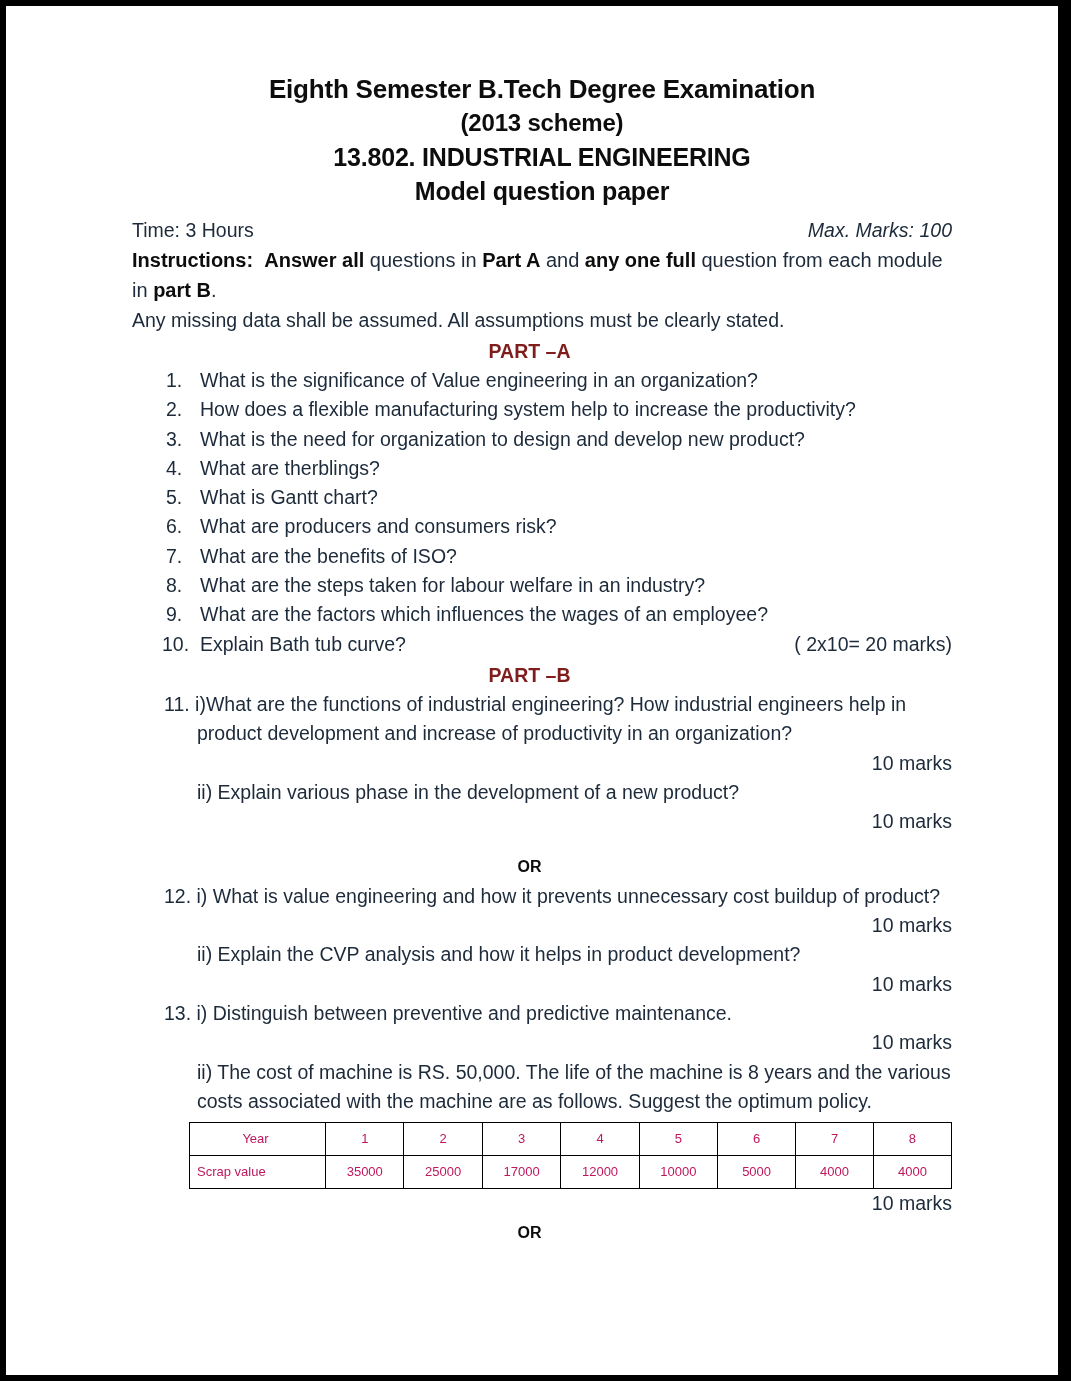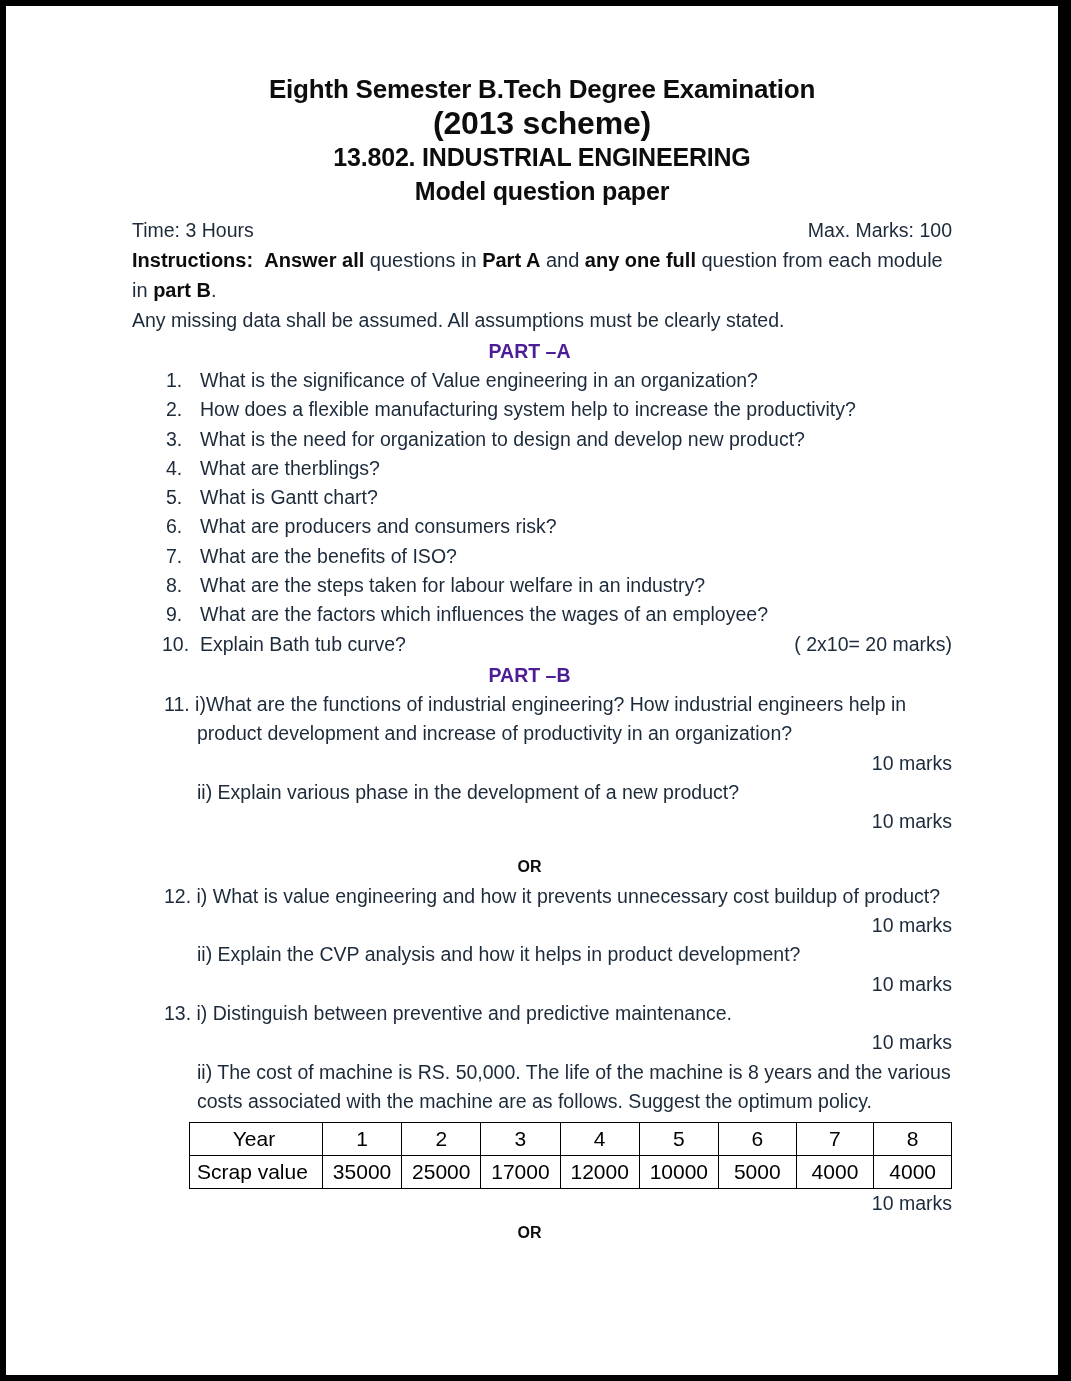--- a/index.html
+++ b/index.html
@@ -37,55 +37,55 @@
 
   
   .title-line {
     text-align: center;
     font-weight: bold;
     font-size: 26px;
     line-height: 34px;
     letter-spacing: -0.2px;
     color: #0d0d0d;
   }
-  .title-line.t2 { font-size: 32px; }
+  .title-line.t2 { font-size: 24px; }
   .title-line.t3 { font-size: 25px; }
   .title-line.t4 { font-size: 25px; }
 
   
   .meta-row {
     display: flex;
     justify-content: space-between;
     align-items: baseline;
     font-size: 19.5px;
     line-height: 29px;
     margin-top: 8px;
   }
   .meta-row .left { text-align: left; }
-  .meta-row .right { text-align: right; }
+  .meta-row .right { text-align: right; font-style: italic; }
 
   .instr {
     font-size: 20px;
     line-height: 30px;
     margin-top: 0px;
   }
   .instr b { font-weight: bold; color: #0d0d0d; }
 
   .assume {
     font-size: 19.5px;
     line-height: 30px;
   }
 
   
   .part-head {
     text-align: center;
     font-weight: bold;
     font-size: 19.5px;
     line-height: 29px;
-    color: #4c1d95;
+    color: #7f1d1d;
     margin-top: 2px;
     padding-right: 25px;
   }
 
   
   .qa-list {
     margin: 0;
     padding: 0;
     list-style: none;
   }
@@ -144,22 +144,22 @@
   .gap-md { height: 16px; }
 
   
   .tbl-wrap {
     margin-left: 57px;
     margin-top: 6px;
   }
   table.costs {
     border-collapse: collapse;
     table-layout: fixed;
-    font-size: 21px;
-    color: #000000;
+    font-size: 13px;
+    color: #be185d;
   }
   table.costs td, table.costs th {
     border: 1.6px solid #000000;
     padding: 2px 4px;
     font-weight: normal;
     text-align: center;
     vertical-align: middle;
     line-height: 28px;
   }
   table.costs td.rowhdr {

